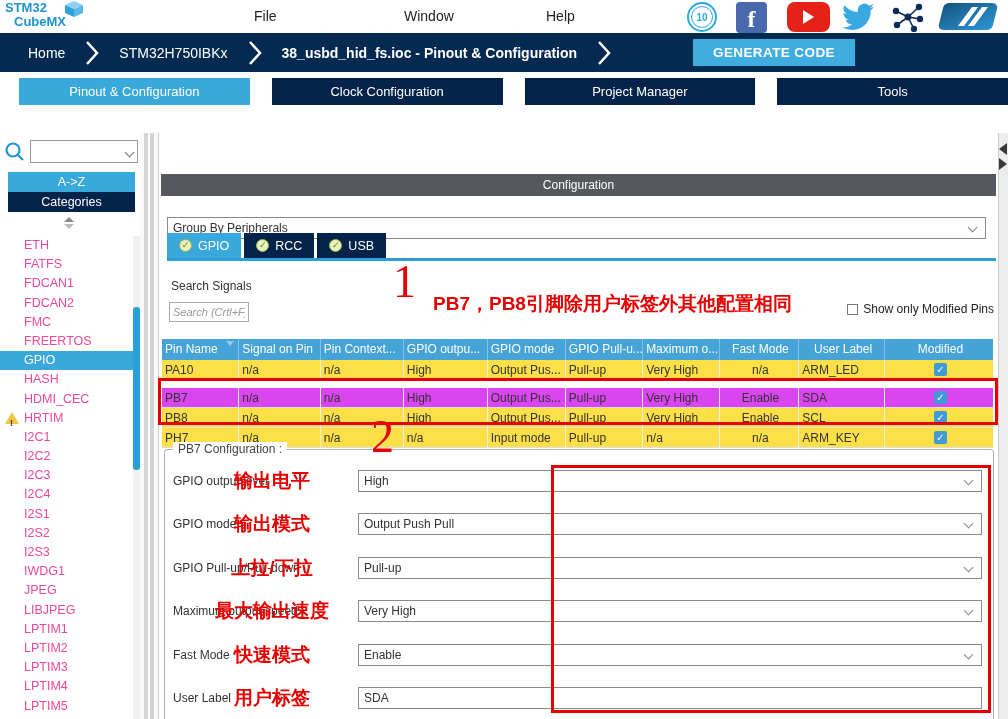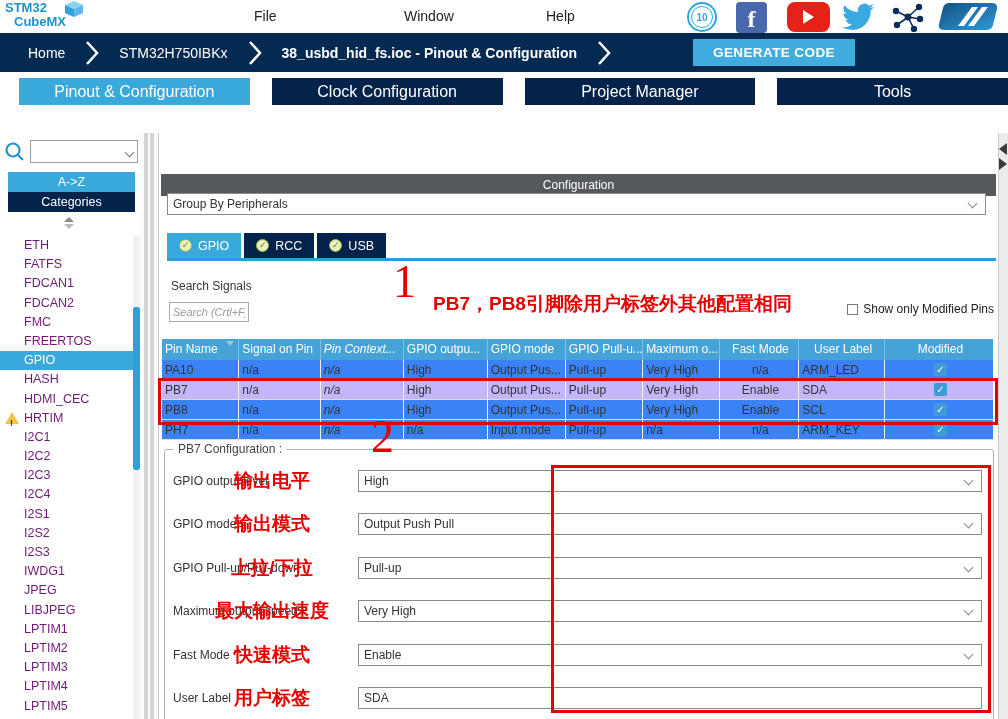--- a/index.html
+++ b/index.html
@@ -29,87 +29,87 @@
   
   #crumbbar{position:absolute;left:0;top:33px;width:1008px;height:39px;background:#052A52;display:flex;align-items:center;padding-left:28px;}
   .crumb{color:#fff;font-size:14px;cursor:pointer;white-space:nowrap;}
   .crumb.cur{font-weight:bold;}
   .crumb-sep{margin:0 20px;flex:none;}
   #genbtn{position:absolute;left:693px;top:6px;width:162px;height:27px;background:#41ACDF;color:#fff;
           font-size:13.5px;font-weight:bold;text-align:center;line-height:27px;letter-spacing:.4px;cursor:pointer;}
 
   
   #tabbar{position:absolute;left:0;top:78px;width:1008px;height:27px;display:grid;grid-template-columns:repeat(4,1fr);gap:3px;background:#fff;}
-  .mtab{background:#03234B;color:#fff;font-size:16px;display:flex;align-items:center;justify-content:center;cursor:pointer;margin-left:19px;}
+  .mtab{background:#03234B;color:#fff;font-size:13px;display:flex;align-items:center;justify-content:center;cursor:pointer;margin-left:19px;}
   .mtab.active{background:#39A9DC;}
   #subbar{position:absolute;left:0;top:105px;width:1008px;height:27px;background:#a21caf;color:#fff;font-size:13.5px;margin-top:48px;}
   #addsoft{position:absolute;left:244px;top:0;height:27px;line-height:27px;cursor:pointer;}
   #pinoutdd{position:absolute;left:492px;top:0;height:27px;line-height:27px;cursor:pointer;display:flex;align-items:center;gap:6px;}
   .chevdown{width:8px;height:8px;border-right:2px solid #fff;border-bottom:2px solid #fff;transform:rotate(45deg);margin-top:-4px;}
 
   
   #sidebar{position:absolute;left:0;top:133px;width:140px;height:586px;background:#fff;}
   .sb-search-ico{position:absolute;left:4px;top:8px;}
   #sb-search{position:absolute;left:30px;top:7px;width:108px;height:23px;border:1px solid #9a9a9a;font-size:12px;padding:0 14px 0 4px;}
   .sb-combo-chev{position:absolute;left:126px;top:16px;width:7px;height:7px;border-right:1px solid #777;border-bottom:1px solid #777;transform:rotate(45deg);}
   .sb-btn{position:absolute;left:8px;width:127px;height:20px;color:#fff;font-size:12.5px;text-align:center;line-height:20px;cursor:pointer;}
   #sb-az{top:39px;background:#39A9DC;}
   #sb-cat{top:59px;background:#03234B;}
   .sort-handle{position:absolute;left:64px;top:84px;cursor:pointer;}
   .sort-handle .t-up{width:0;height:0;border-left:5px solid transparent;border-right:5px solid transparent;border-bottom:5px solid #8a8a8a;margin-bottom:2px;}
   .sort-handle .t-dn{width:0;height:0;border-left:5px solid transparent;border-right:5px solid transparent;border-top:5px solid #bbb;}
   #plist{position:absolute;left:0;top:103px;width:133px;bottom:0;overflow:hidden;}
-  .pitem{position:relative;height:19.2px;line-height:19.2px;padding-left:24px;font-size:12.5px;color:#701a75;cursor:pointer;white-space:nowrap;}
+  .pitem{position:relative;height:19.2px;line-height:19.2px;padding-left:24px;font-size:12.5px;color:#ec4899;cursor:pointer;white-space:nowrap;}
   .pitem.active{background:#39A9DC;color:#fff;}
   .warn-ico{position:absolute;left:5px;top:3px;width:0;height:0;border-left:7px solid transparent;border-right:7px solid transparent;border-bottom:12px solid #F6C344;}
   .warn-ico::after{content:"!";position:absolute;left:-2px;top:2px;font-size:9px;font-weight:bold;color:#333;}
   #sb-track{position:absolute;left:133px;top:103px;width:7px;bottom:0;background:#f1f1f1;}
   #sb-thumb{position:absolute;left:0;top:71px;width:7px;height:163px;background:#2A9FD8;border-radius:3px;cursor:grab;}
 
   
   #divider{position:absolute;left:140px;top:133px;width:18px;height:586px;background:#fafafa;}
   #divider .bar{position:absolute;top:0;bottom:0;width:4px;background:#d4d4d4;}
   #divider .b1{left:4px;} #divider .b2{left:10px;}
 
   
   #main{position:absolute;left:158px;top:133px;width:850px;height:586px;background:#fff;border-left:1px solid #ccc;}
   #gutter{position:absolute;right:0;top:0;width:10px;bottom:0;background:#ececec;border-left:1px solid #ccc;}
   .col-arrow{position:absolute;right:1px;width:0;height:0;cursor:pointer;}
   .col-left{top:10px;border-top:6px solid transparent;border-bottom:6px solid transparent;border-right:8px solid #3a3a3a;}
   .col-right{top:25px;border-top:6px solid transparent;border-bottom:6px solid transparent;border-left:8px solid #3a3a3a;}
   #mode-header{position:absolute;left:2px;right:12px;top:6px;height:26px;background:#fcfcfc;border:1px solid #d2d2d2;
                color:#555;font-size:12.5px;text-align:center;line-height:24px;}
   #config-bar{position:absolute;left:2px;right:12px;top:41px;height:22px;background:#55595E;color:#fff;font-size:12px;text-align:center;line-height:22px;}
-  #group-select{position:absolute;left:8px;right:22px;top:60px;height:22px;border:1px solid #8a8a8a;background:#fff;
+  #group-select{position:absolute;left:8px;right:22px;top:84px;height:22px;border:1px solid #8a8a8a;background:#fff;
                 font-size:12px;color:#333;line-height:20px;padding-left:5px;cursor:pointer;}
   .sel-chev{position:absolute;right:9px;top:6px;width:7px;height:7px;border-right:1.5px solid #888;border-bottom:1.5px solid #888;transform:rotate(45deg);}
   #ptabs{position:absolute;left:8px;top:100px;height:25px;display:flex;gap:3px;}
   .ptab{height:25px;padding:0 12px;background:#03234B;color:#fff;font-size:12.5px;display:flex;align-items:center;gap:6px;cursor:pointer;}
   .ptab.active{background:#39A9DC;}
   .okbadge{width:13px;height:13px;border-radius:50%;background:#E9F2BE;border:1px solid #9DB53C;color:#5F7F1E;
            font-size:9px;font-weight:bold;display:flex;align-items:center;justify-content:center;line-height:1;}
   #ptab-underline{position:absolute;left:8px;right:12px;top:125px;height:3px;background:#2D9FD6;}
 
   #sig-label{position:absolute;left:12px;top:146px;font-size:12px;color:#333;}
   #sig-input{position:absolute;left:10px;top:169px;width:80px;height:20px;border:1px solid #aaa;font-size:11px;font-style:italic;color:#555;padding:0 3px;}
   #sig-input::placeholder{color:#999;font-style:italic;}
   #modcb{position:absolute;right:14px;top:169px;display:flex;align-items:center;gap:5px;cursor:pointer;}
   #modcb .box{width:11px;height:11px;border:1px solid #777;background:#fff;}
   #modcb .lbl{font-size:12px;color:#222;}
 
   
   #sigtable{position:absolute;left:3px;right:15px;top:206px;}
   .thead{display:flex;height:21px;background:#45A3D8;color:#fff;font-size:12px;align-items:center;}
   .thead>span{padding-left:3px;border-right:1px solid #7fc0e4;height:21px;line-height:21px;overflow:hidden;white-space:nowrap;flex:none;position:relative;}
-  .trow{display:flex;height:20px;border-bottom:1px solid #ddd;font-size:12px;color:#333;background:#3b82f6;align-items:center;cursor:pointer;}
-  .trow.selected{background:#c4b5fd;}
+  .trow{display:flex;height:20px;border-bottom:1px solid #ddd;font-size:12px;color:#333;background:#fde047;align-items:center;cursor:pointer;}
+  .trow.selected{background:#d946ef;margin-top:8px;}
   .trow>span{padding-left:3px;overflow:hidden;white-space:nowrap;flex:none;height:20px;line-height:20px;border-right:1px solid #eee;}
   .thead>span:nth-child(1),.trow>span:nth-child(1){width:9.3%;}
   .thead>span:nth-child(2),.trow>span:nth-child(2){width:9.8%;}
-  .thead>span:nth-child(3),.trow>span:nth-child(3){width:10%;font-style:italic;}
+  .thead>span:nth-child(3),.trow>span:nth-child(3){width:10%;}
   .thead>span:nth-child(4),.trow>span:nth-child(4){width:10.1%;}
   .thead>span:nth-child(5),.trow>span:nth-child(5){width:9.4%;}
   .thead>span:nth-child(6),.trow>span:nth-child(6){width:9.3%;}
   .thead>span:nth-child(7),.trow>span:nth-child(7){width:9.2%;}
   .thead>span:nth-child(8),.trow>span:nth-child(8){width:9.6%;text-align:center;}
   .thead>span:nth-child(9),.trow>span:nth-child(9){width:10.3%;}
   .thead>span:nth-child(10),.trow>span:nth-child(10){width:13%;text-align:center;border-right:none;}
   .thead>span:nth-child(8),.thead>span:nth-child(9),.thead>span:nth-child(10){text-align:center;}
   .sort-ico{position:absolute;right:4px;top:4px;}
   .sort-ico .u{width:0;height:0;border-left:4px solid transparent;border-right:4px solid transparent;border-bottom:5px solid #2F7DB0;margin-bottom:2px;}

